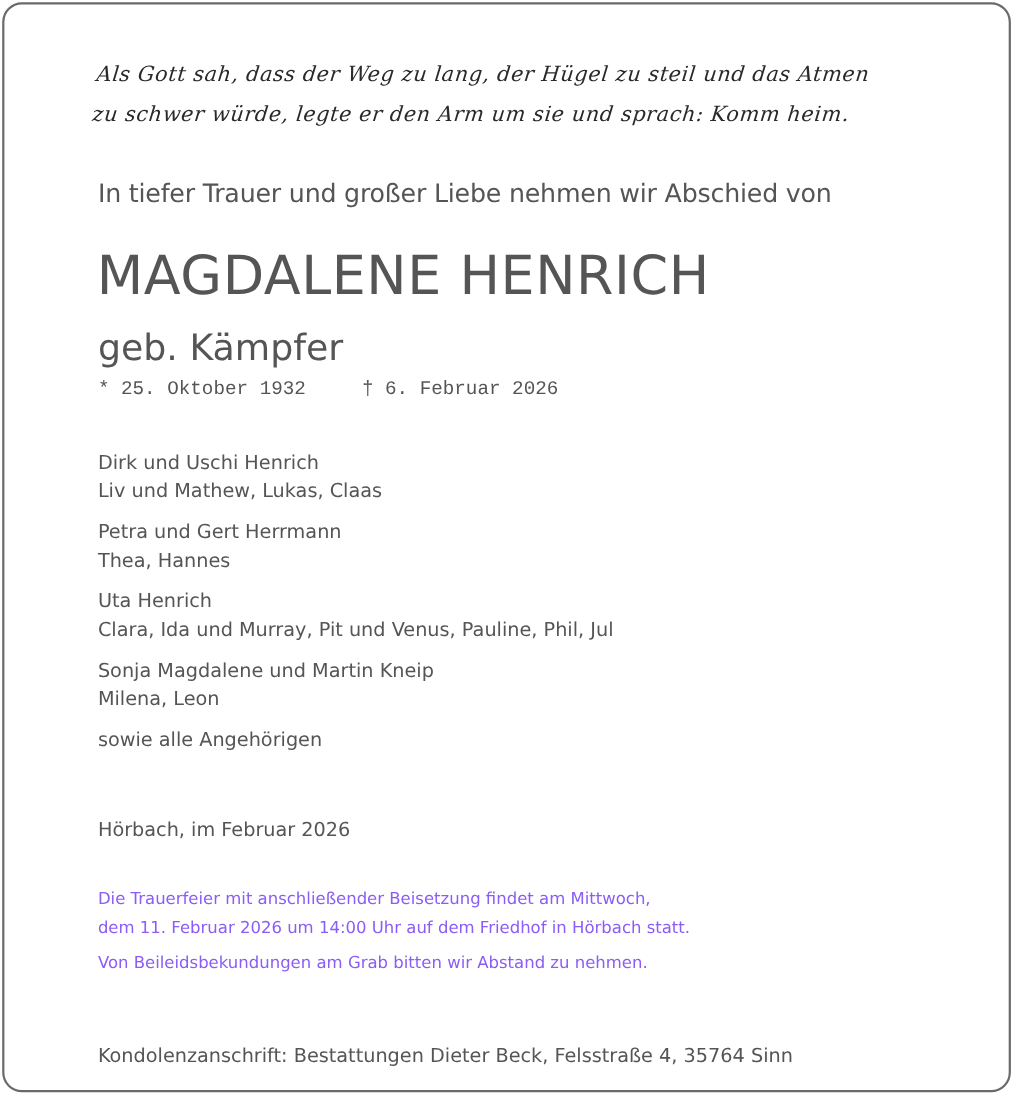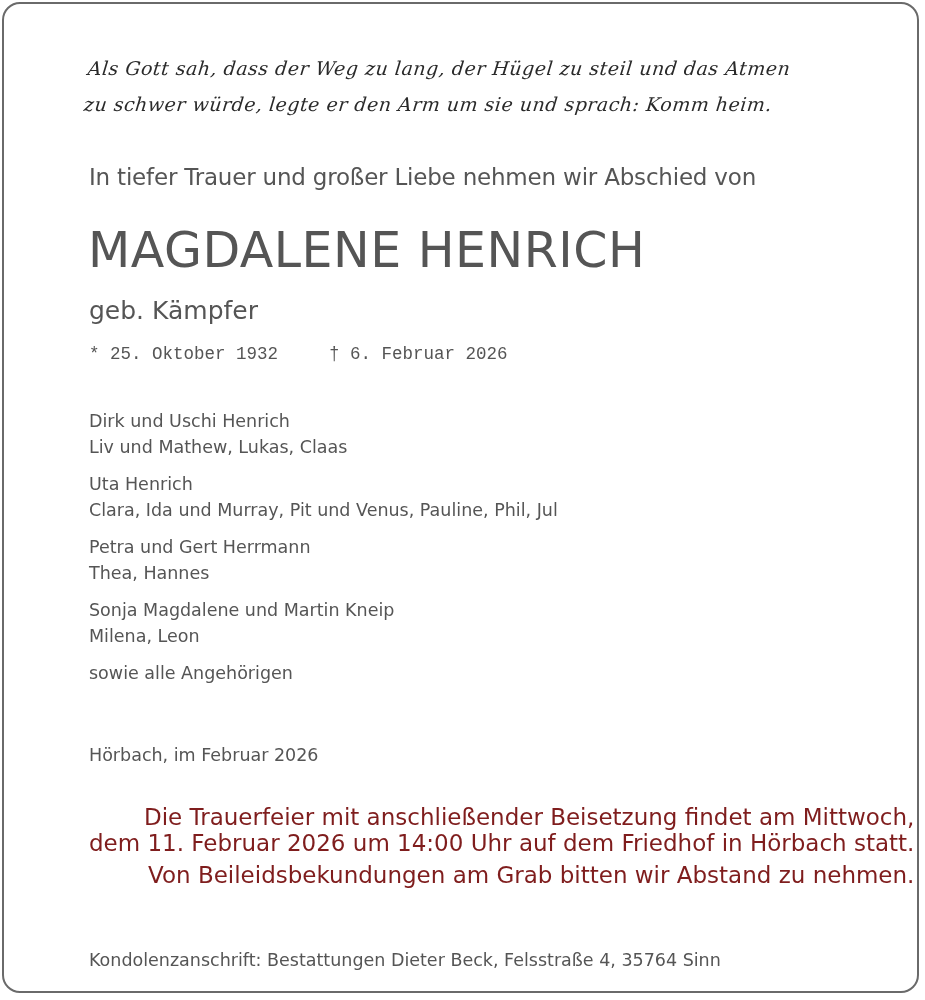--- a/index.html
+++ b/index.html
@@ -60,21 +60,21 @@
       color: #555555;
       letter-spacing: 0.5px;
       white-space: nowrap;
       margin: 0;
       line-height: 1;
     }
     .maiden {
       position: absolute;
       left: 89px;
       top: 296px;
-      font-size: 25px;
+      font-size: 33px;
       color: #555555;
       white-space: nowrap;
     }
     .dates {
       position: absolute;
       left: 89px;
       top: 344px;
       font-size: 17.5px;
       color: #555555;
       white-space: nowrap;
@@ -106,24 +106,23 @@
       left: 89px;
       top: 745px;
       font-size: 17.5px;
       color: #555555;
       white-space: nowrap;
     }
     .ceremony {
       position: absolute;
       left: 89px;
       top: 804px;
-      font-size: 23px;
+      font-size: 15px;
       line-height: 26px;
-      color: #7f1d1d;
-      text-align: right;
+      color: #8b5cf6;
     }
     .ceremony .line {
       display: block;
       white-space: nowrap;
     }
     .ceremony .line.gap {
       margin-top: 6px;
     }
     .address {
       position: absolute;
@@ -155,26 +154,26 @@
   <span class="birth">* 25. Oktober 1932</span>
   <span class="death">† 6. Februar 2026</span>
 </div>
 
 <div class="family">
   <div class="group">
     <span class="line">Dirk und Uschi Henrich</span>
     <span class="line">Liv und Mathew, Lukas, Claas</span>
   </div>
   <div class="group">
+    <span class="line">Petra und Gert Herrmann</span>
+    <span class="line">Thea, Hannes</span>
+  </div>
+  <div class="group">
     <span class="line">Uta Henrich</span>
     <span class="line">Clara, Ida und Murray, Pit und Venus, Pauline, Phil, Jul</span>
-  </div>
-  <div class="group">
-    <span class="line">Petra und Gert Herrmann</span>
-    <span class="line">Thea, Hannes</span>
   </div>
   <div class="group">
     <span class="line">Sonja Magdalene und Martin Kneip</span>
     <span class="line">Milena, Leon</span>
   </div>
   <div class="group">
     <span class="line">sowie alle Angehörigen</span>
   </div>
 </div>
 

